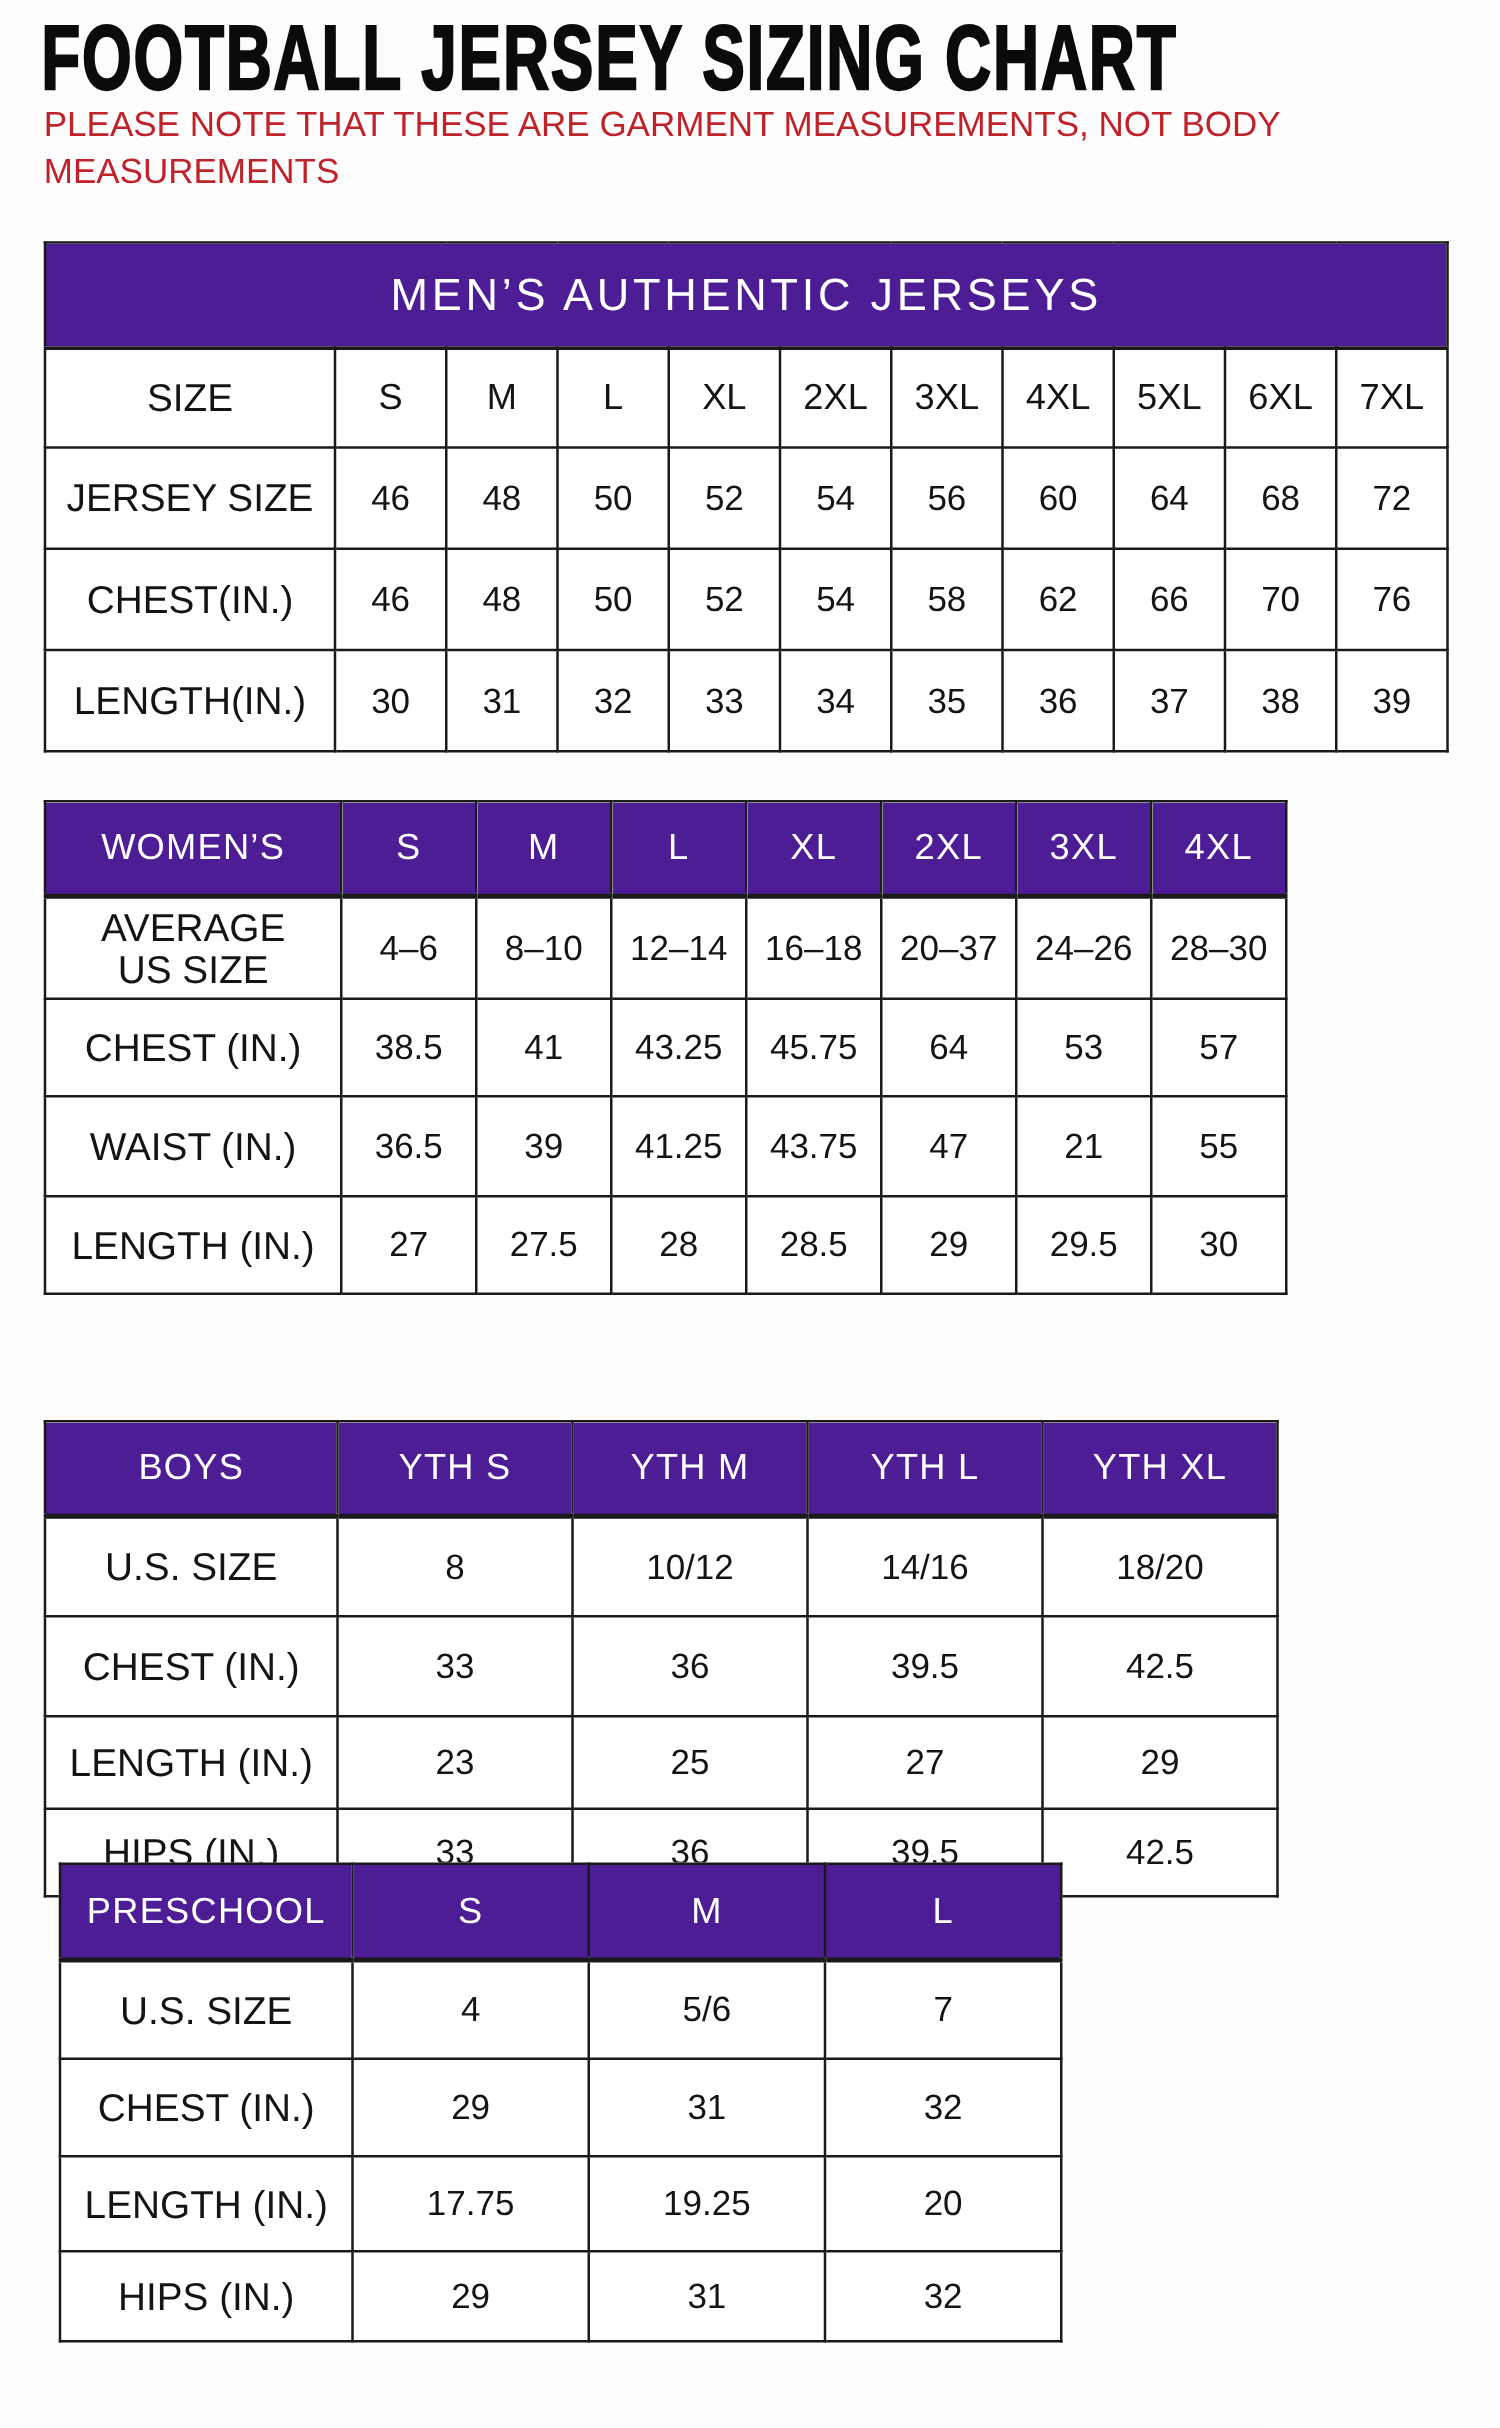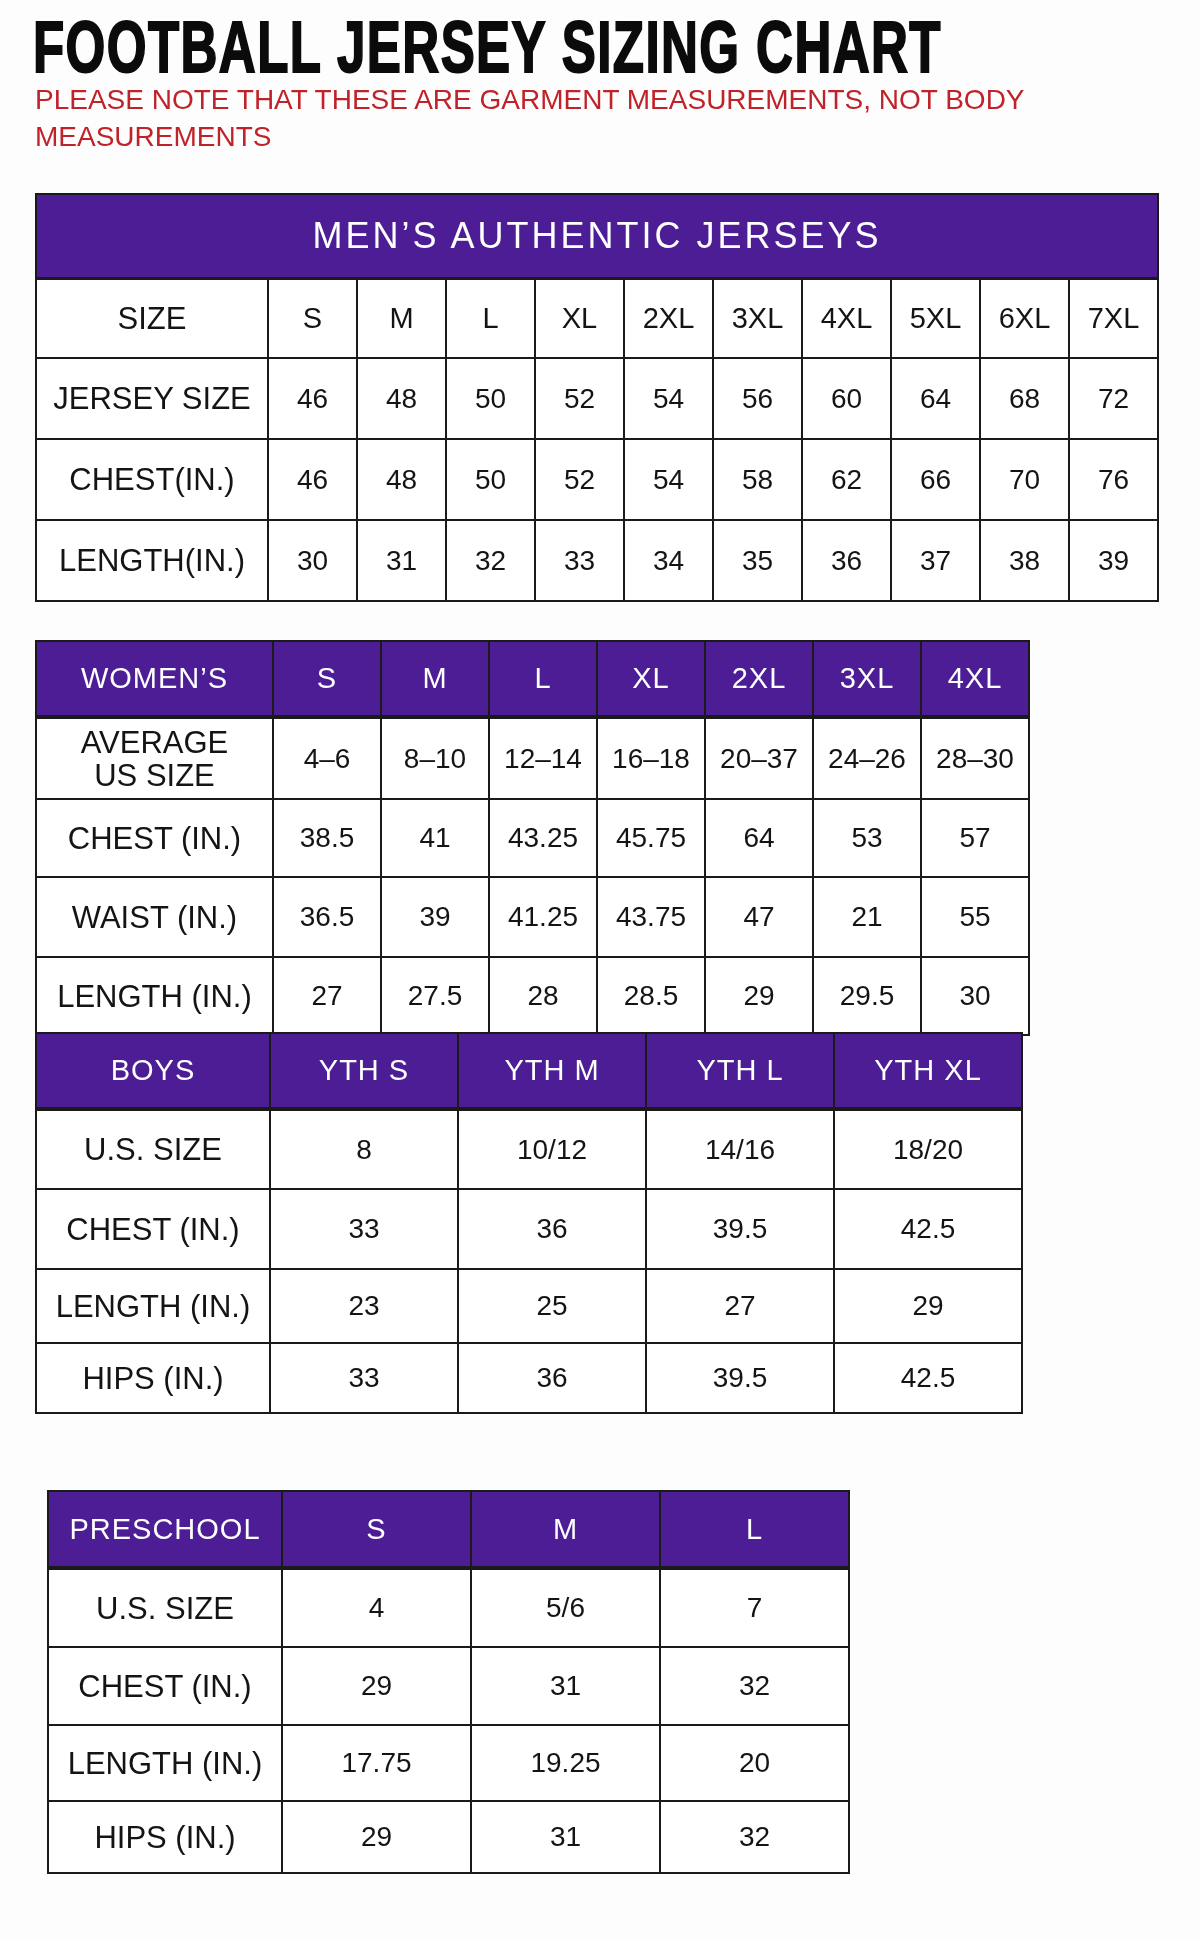--- a/index.html
+++ b/index.html
@@ -37,21 +37,21 @@
   .colhead { font-size:29px; }
   .lbl { font-size:31px; white-space:pre-line; line-height:33px; }
   
   .r84 td { height:84px; } .r80 td { height:80px; } .r81 td { height:81px; }
   .r76 td { height:76px; } .r82 td { height:82px; } .r78 td { height:78px; }
   .r79 td { height:79px; } .r74 td { height:74px; } .r70 td { height:70px; }
   .r72 td { height:72px; } .r77 td { height:77px; }
   
   .t-mens { left:35px; top:193px; }
   .t-womens { left:35px; top:640px; }
-  .t-boys { left:35px; top:1032px; }
+  .t-boys { left:35px; top:1136px; }
   .t-preschool { left:47px; top:1490px; }
 </style>
 </head>
 <body>
 
 <div class="canvas">
 
   <h1 class="page-title">FOOTBALL JERSEY SIZING CHART</h1>
 
   <div class="note">

